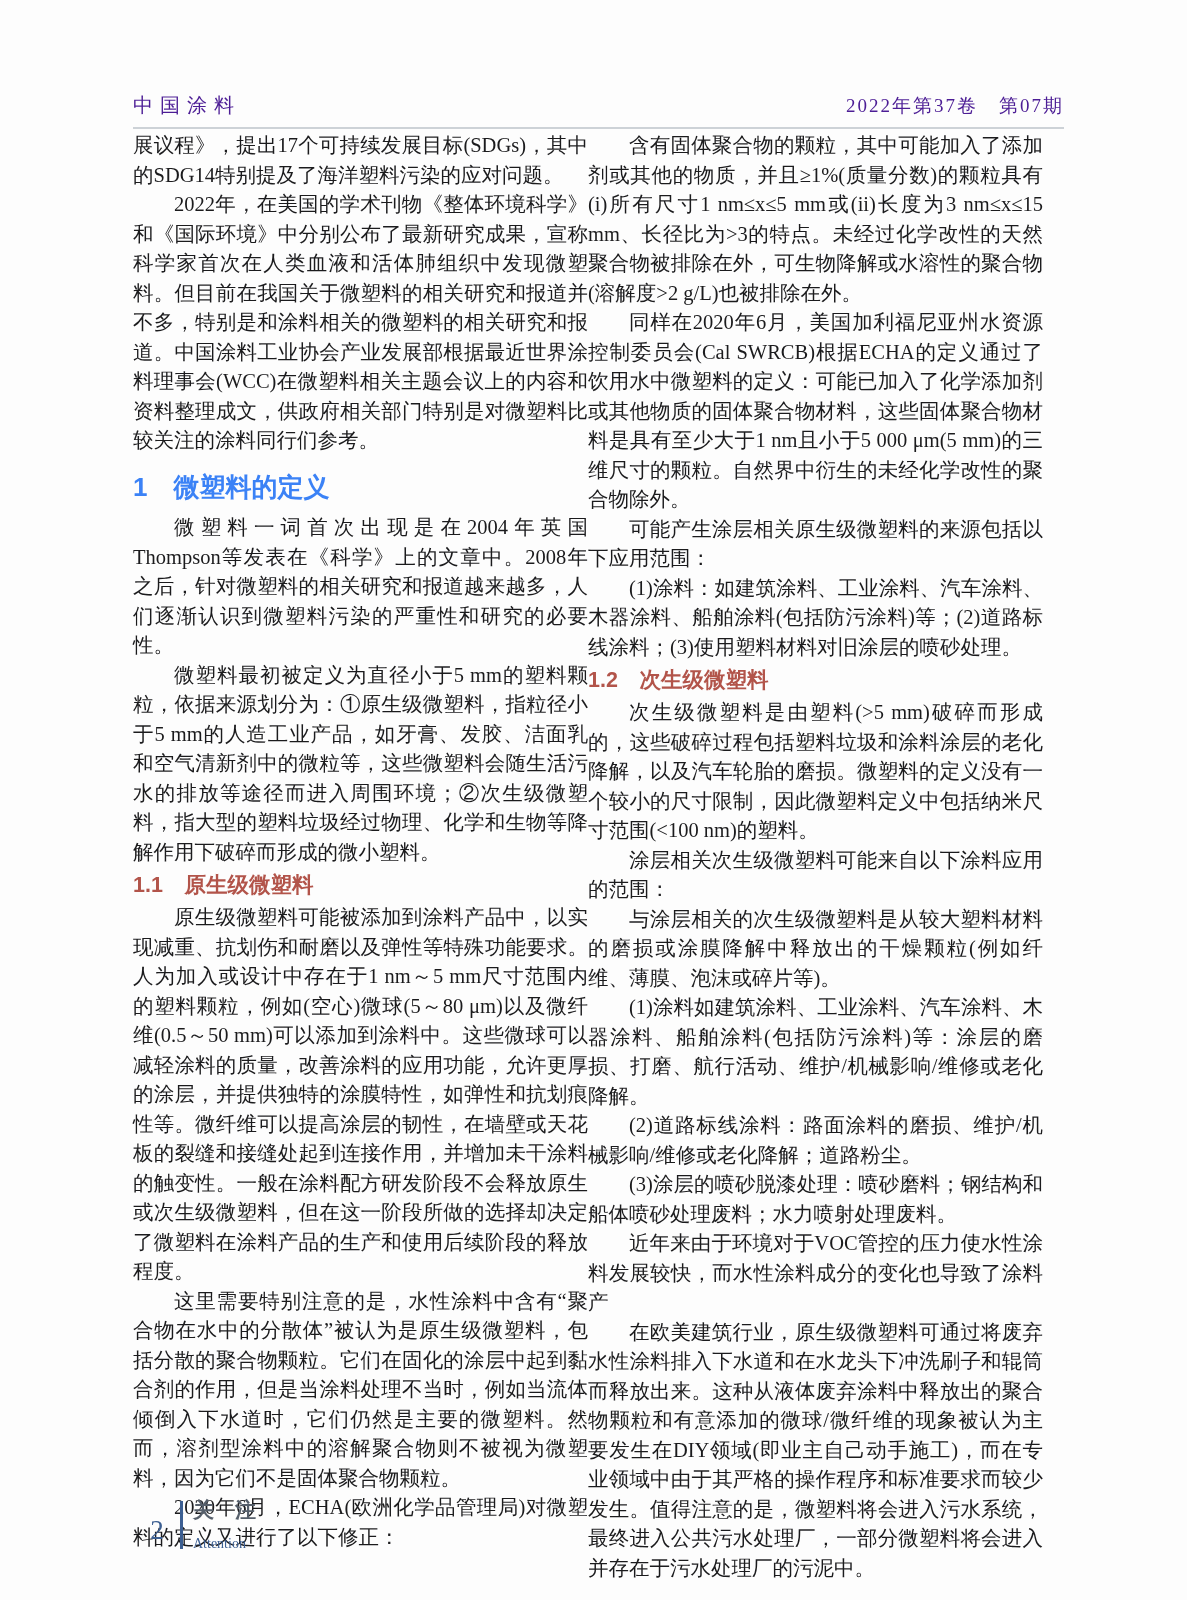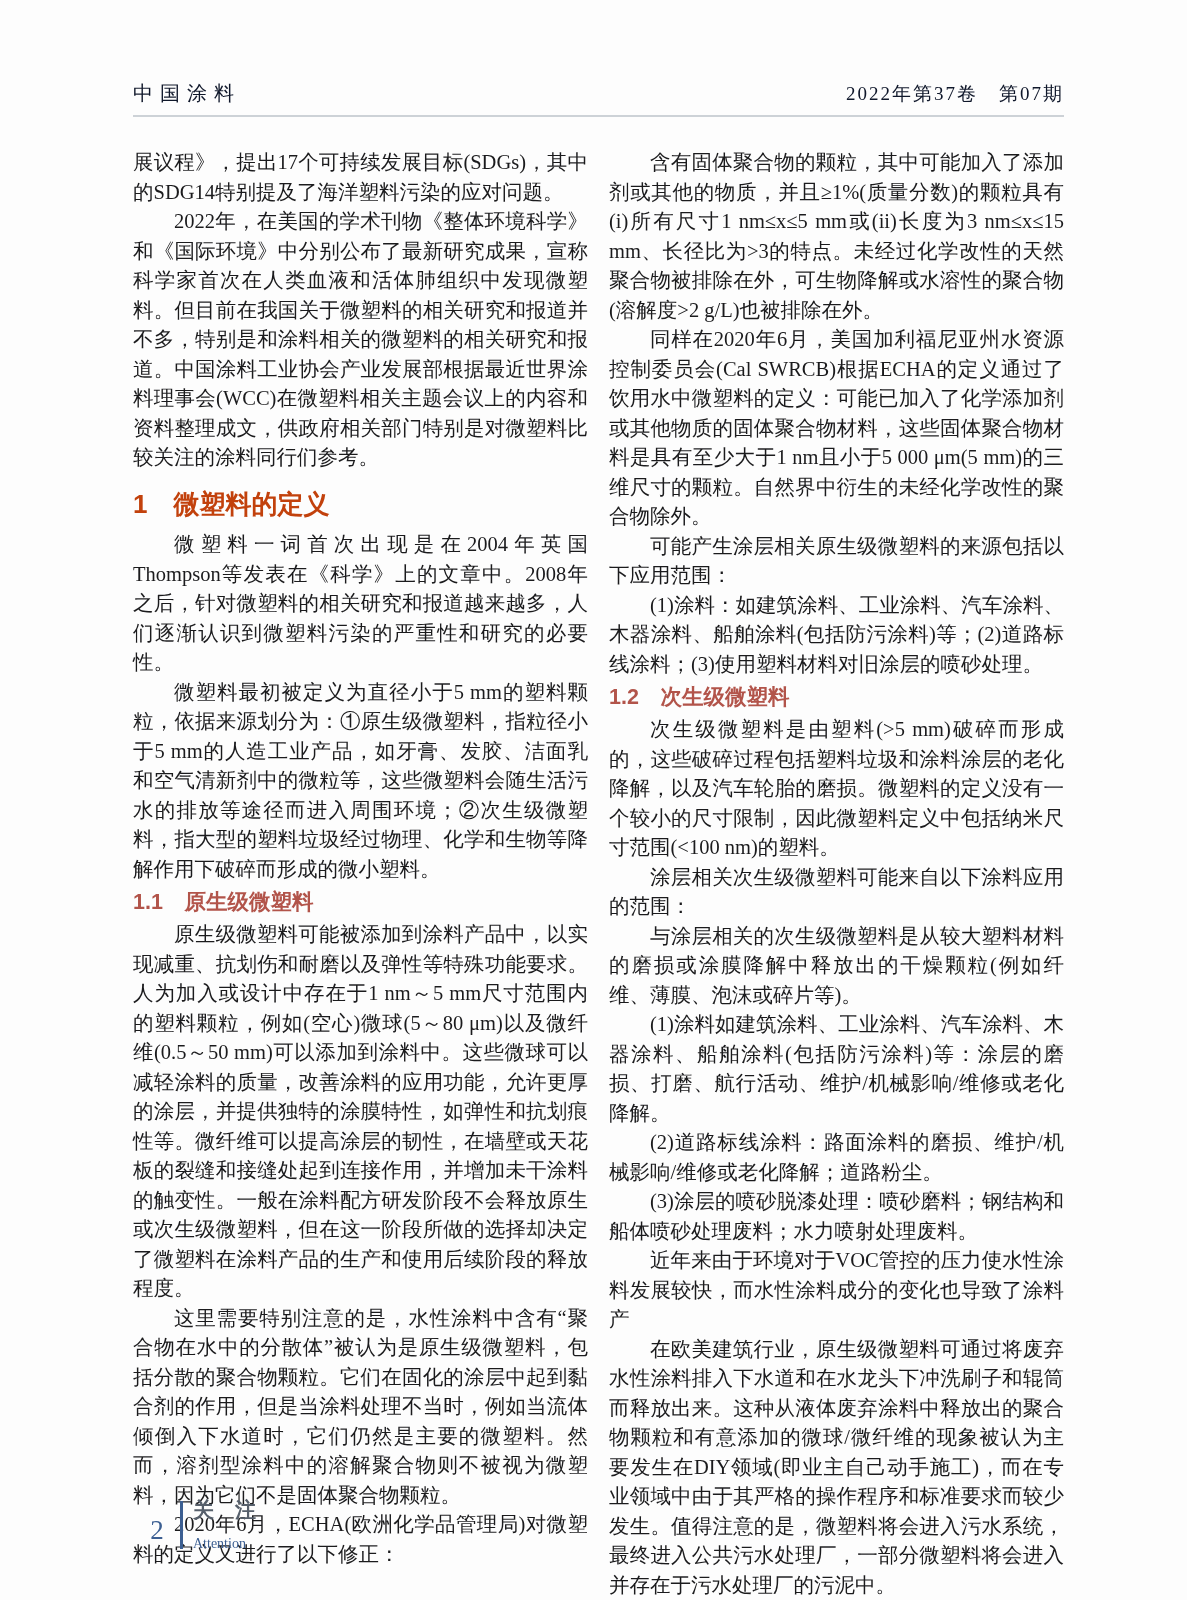--- a/index.html
+++ b/index.html
@@ -5,45 +5,45 @@
   html,body{margin:0;padding:0;background:#ffffff;}
   .page{
     position:relative;
     width:1187px;height:1600px;
     background:#fdfdfd;
     font-family:"Liberation Serif","DejaVu Serif",serif;
     overflow:hidden;
   }
   
   .page-header{
-    position:absolute;left:133px;top:80px;width:931px;
+    position:absolute;left:133px;top:92px;width:931px;
     display:flex;justify-content:space-between;align-items:flex-end;
     border-bottom:2px solid #cdd2d7;
     padding-bottom:8px;
-    color:#0f172a;
+    color:#4c1d95;
   }
   .journal-name{font-size:20px;letter-spacing:7px;}
   .issue-info{font-size:19px;letter-spacing:2px;}
 
   
   .content{
-    position:absolute;left:133px;top:148px;width:931px;
-    display:flex;gap:21px;
+    position:absolute;left:133px;top:131px;width:931px;
+    display:flex;
   }
   .col{
     width:455px;
     font-size:20.5px;line-height:29.5px;
     color:#1b1b1d;
     text-align:justify;
   }
   .col p{margin:0;text-indent:2em;}
   .col p.no-indent{text-indent:0;}
   .sec-h1{
     font-family:"Liberation Sans","DejaVu Sans",sans-serif;
-    font-weight:bold;color:#c2410c;
+    font-weight:bold;color:#3b82f6;
     font-size:26px;line-height:1.25;
     margin:15px 0 10px 0;text-indent:0;
   }
   .sec-h2{
     font-family:Liberation Sans, sans-serif;
     font-weight:bold;color:#b2544a;
     font-size:21.5px;line-height:1.45;
     margin:3px 0 2px 0;text-indent:0;
   }
 

